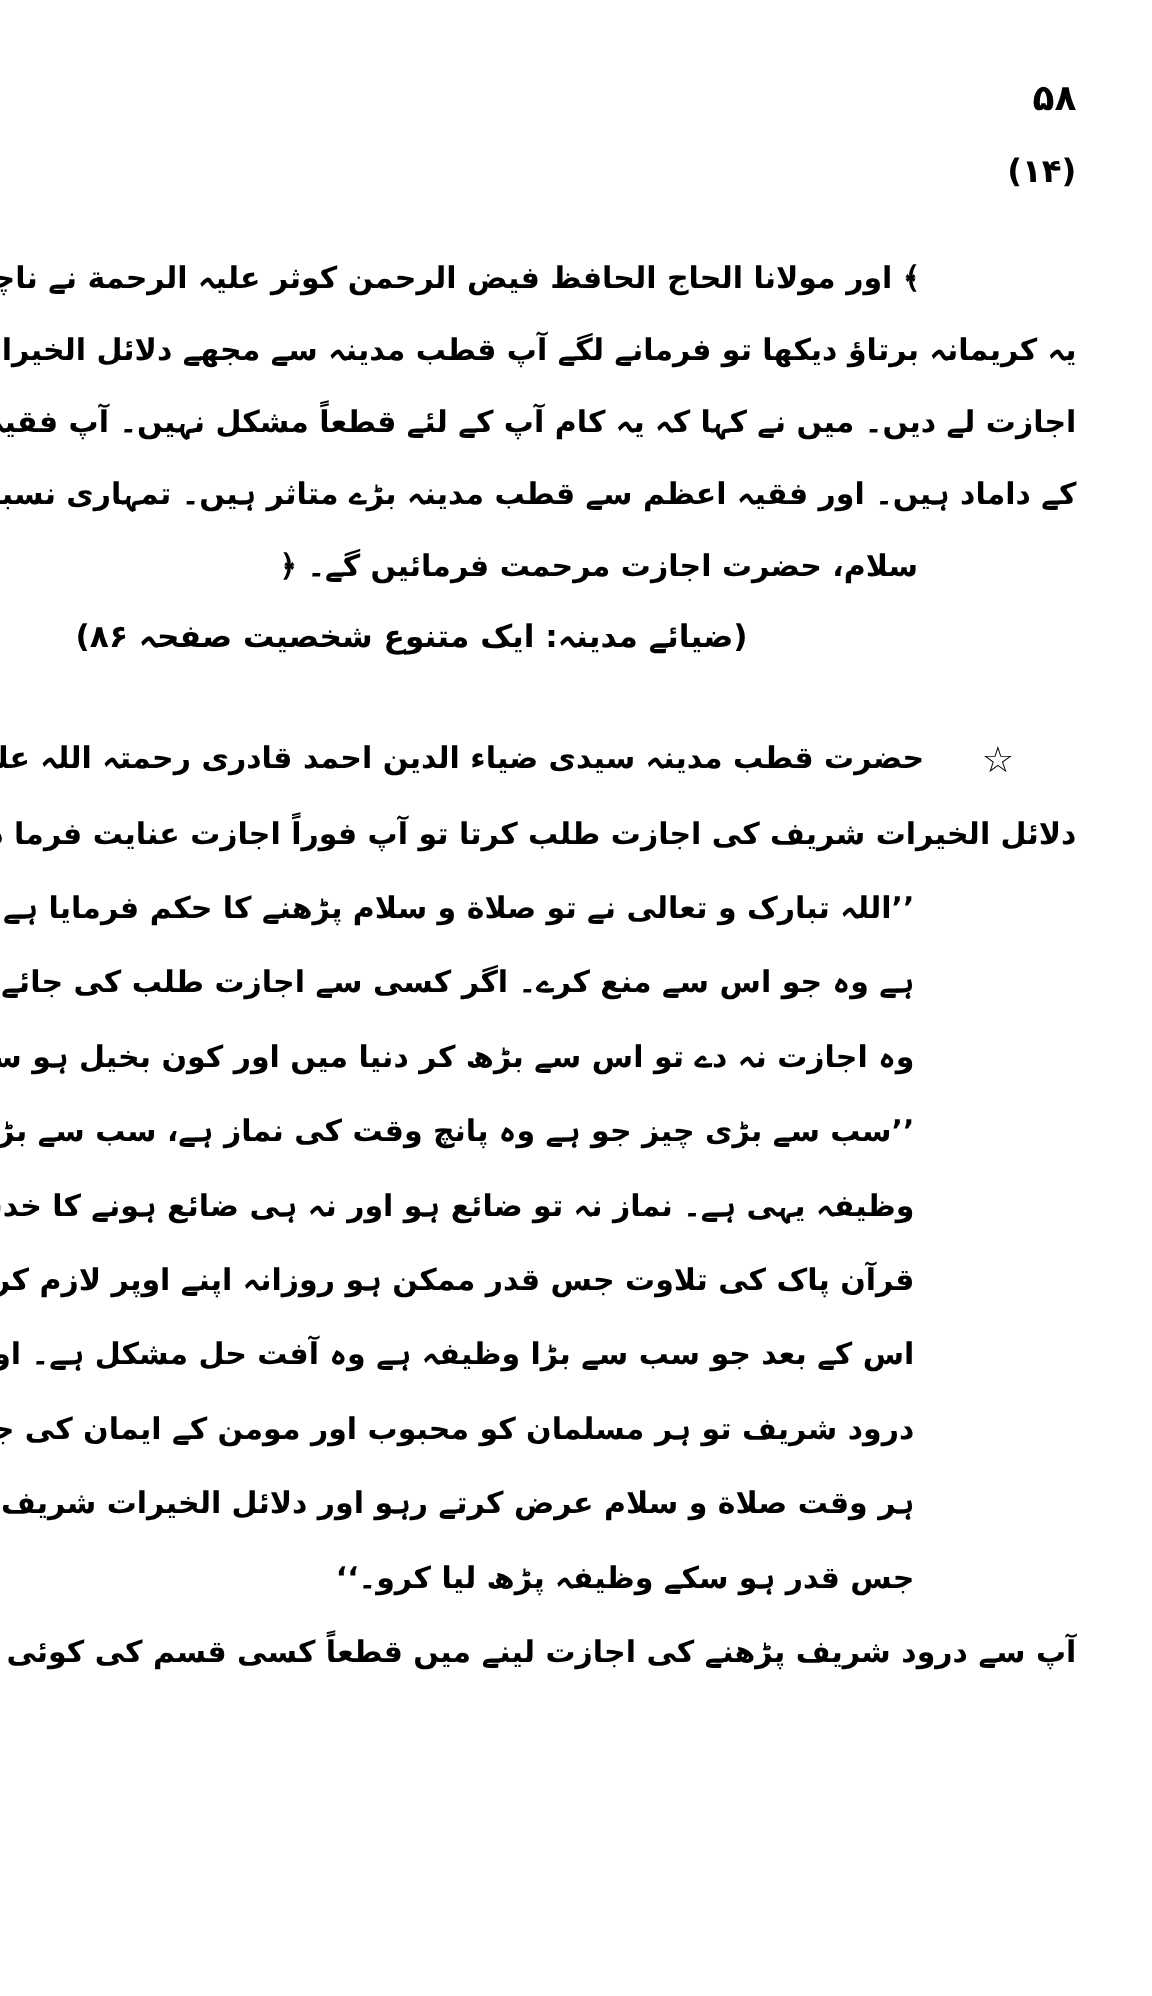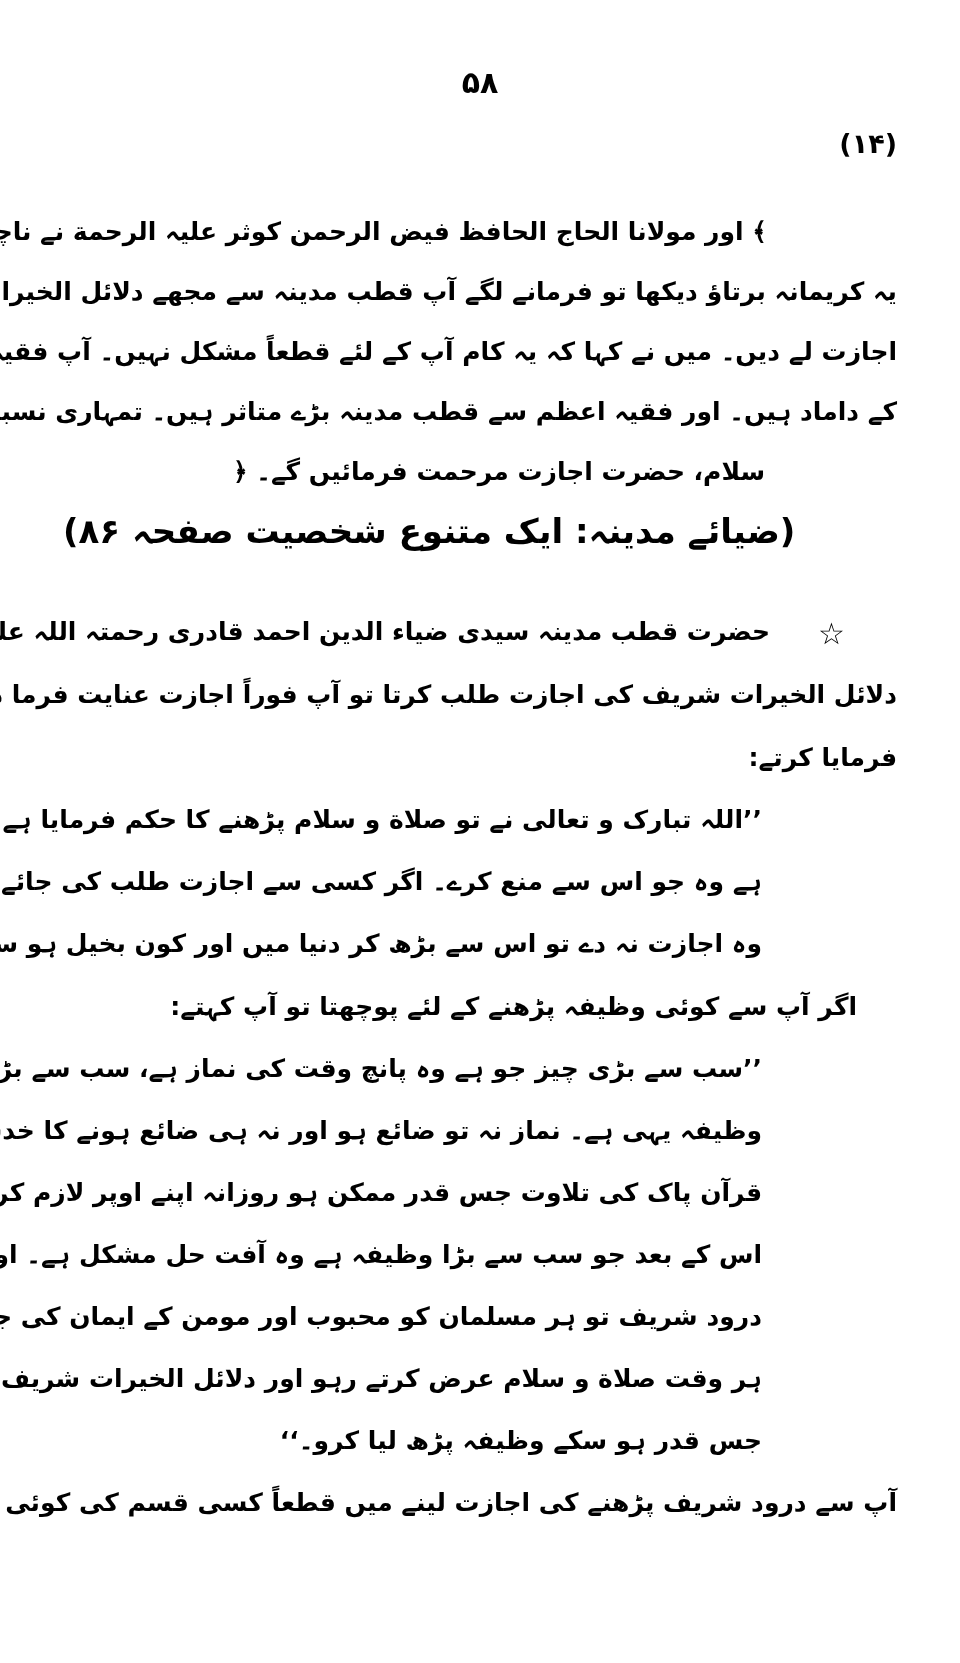--- a/index.html
+++ b/index.html
@@ -12,21 +12,21 @@
     font-family:"DejaVu Sans", sans-serif;
     overflow:hidden;
   }
   .content{
     direction:rtl;
     padding:0 63px;
   }
   .pageno{
     margin-top:58px;
     height:50px;line-height:50px;
-    text-align:center;
+    text-align:right;
     font-size:30px;font-weight:bold;
   }
   .section-marker{
     margin-top:10px;
     height:52px;line-height:52px;
     text-align:right;
     font-size:27px;font-weight:bold;
   }
   .para{margin:0;}
   .p1{margin-top:32px;}
@@ -35,21 +35,21 @@
     line-height:60px;height:60px;
     text-align:justify;text-align-last:justify;
     white-space:nowrap;
   }
   .indent-first{padding-right:130px;}
   .flush-right{text-align:right;text-align-last:right;}
   .p1-last{padding-right:132px;}
   .reference{
     direction:rtl;
     text-align:right;text-align-last:left;
-    font-size:34px;font-weight:bold;
+    font-size:26px;font-weight:bold;
     height:58px;line-height:58px;
     white-space:nowrap;
   }
   .p2{margin-top:40px;}
   .p2 .l{line-height:63px;height:63px;}
   .star{
     display:inline-block;
     font-size:30px;
     margin-left:48px;
     vertical-align:middle;
@@ -84,30 +84,28 @@
       <div class="l">اجازت لے دیں۔ میں نے کہا کہ یہ کام آپ کے لئے قطعاً مشکل نہیں۔ آپ فقیہ اعظم</div>
       <div class="l">کے داماد ہیں۔ اور فقیہ اعظم سے قطب مدینہ بڑے متاثر ہیں۔ تمہاری نسبت کا لحاظ رکھتے</div>
       <div class="l flush-right p1-last"><span>سلام، حضرت اجازت مرحمت فرمائیں گے۔</span> <span class="ornament">﴿</span></div>
     </div>
 
     <div class="reference">(ضیائے مدینہ: ایک متنوع شخصیت صفحہ ۸۶)</div>
 
     <div class="para p2">
       <div class="l p2-first flush-right"><span class="star">☆</span><span>حضرت قطب مدینہ سیدی ضیاء الدین احمد قادری رحمتہ اللہ علیہ سے اگر کبھی کوئی</span></div>
       <div class="l">دلائل الخیرات شریف کی اجازت طلب کرتا تو آپ فوراً اجازت عنایت فرما دیتے۔ آپ</div>
-      <div class="l flush-right">فرمایا کرتے:</div>
     </div>
 
     <div class="quote">
       <div class="l">’’اللہ تبارک و تعالی نے تو صلاة و سلام پڑھنے کا حکم فرمایا ہے۔ بد بخت</div>
       <div class="l">ہے وہ جو اس سے منع کرے۔ اگر کسی سے اجازت طلب کی جائے اور</div>
       <div class="l">وہ اجازت نہ دے تو اس سے بڑھ کر دنیا میں اور کون بخیل ہو سکتا ہے؟‘‘</div>
     </div>
 
-    <div class="l connector flush-right">اگر آپ سے کوئی وظیفہ پڑھنے کے لئے پوچھتا تو آپ کہتے:</div>
 
     <div class="quote">
       <div class="l">’’سب سے بڑی چیز جو ہے وہ پانچ وقت کی نماز ہے، سب سے بڑا</div>
       <div class="l">وظیفہ یہی ہے۔ نماز نہ تو ضائع ہو اور نہ ہی ضائع ہونے کا خدشہ ہو۔</div>
       <div class="l">قرآن پاک کی تلاوت جس قدر ممکن ہو روزانہ اپنے اوپر لازم کر لو</div>
       <div class="l">اس کے بعد جو سب سے بڑا وظیفہ ہے وہ آفت حل مشکل ہے۔ اور</div>
       <div class="l">درود شریف تو ہر مسلمان کو محبوب اور مومن کے ایمان کی جان ہے،</div>
       <div class="l">ہر وقت صلاة و سلام عرض کرتے رہو اور دلائل الخیرات شریف سے</div>
       <div class="l flush-right">جس قدر ہو سکے وظیفہ پڑھ لیا کرو۔‘‘</div>
     </div>

